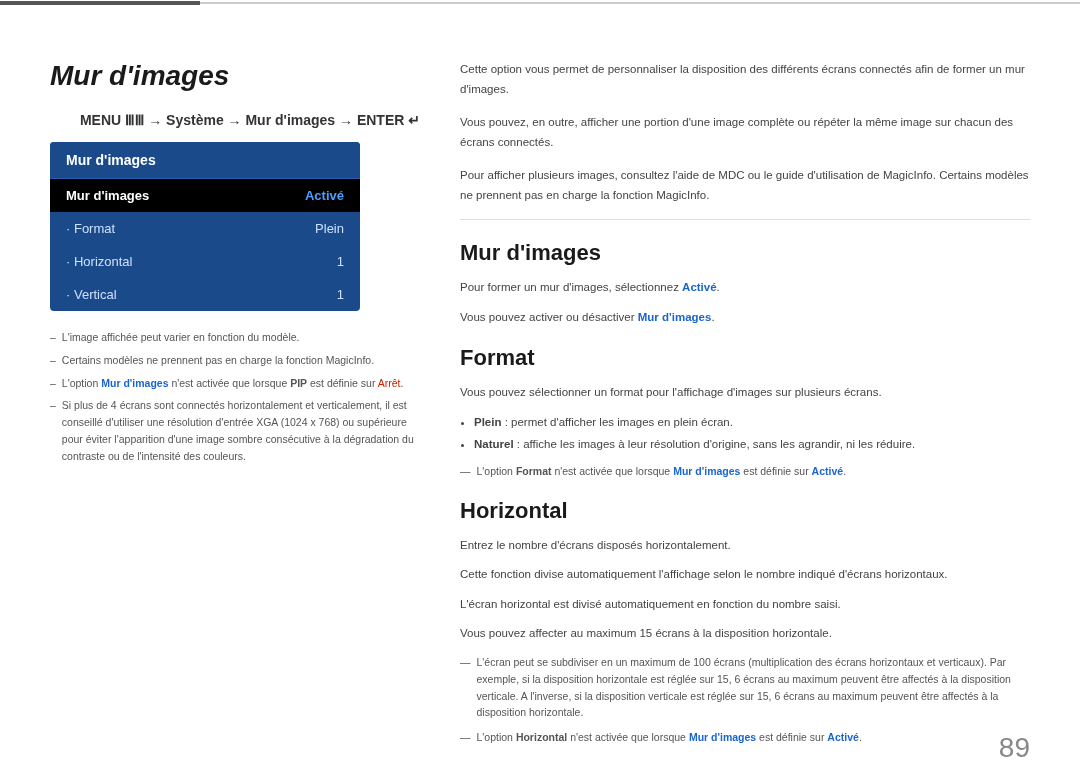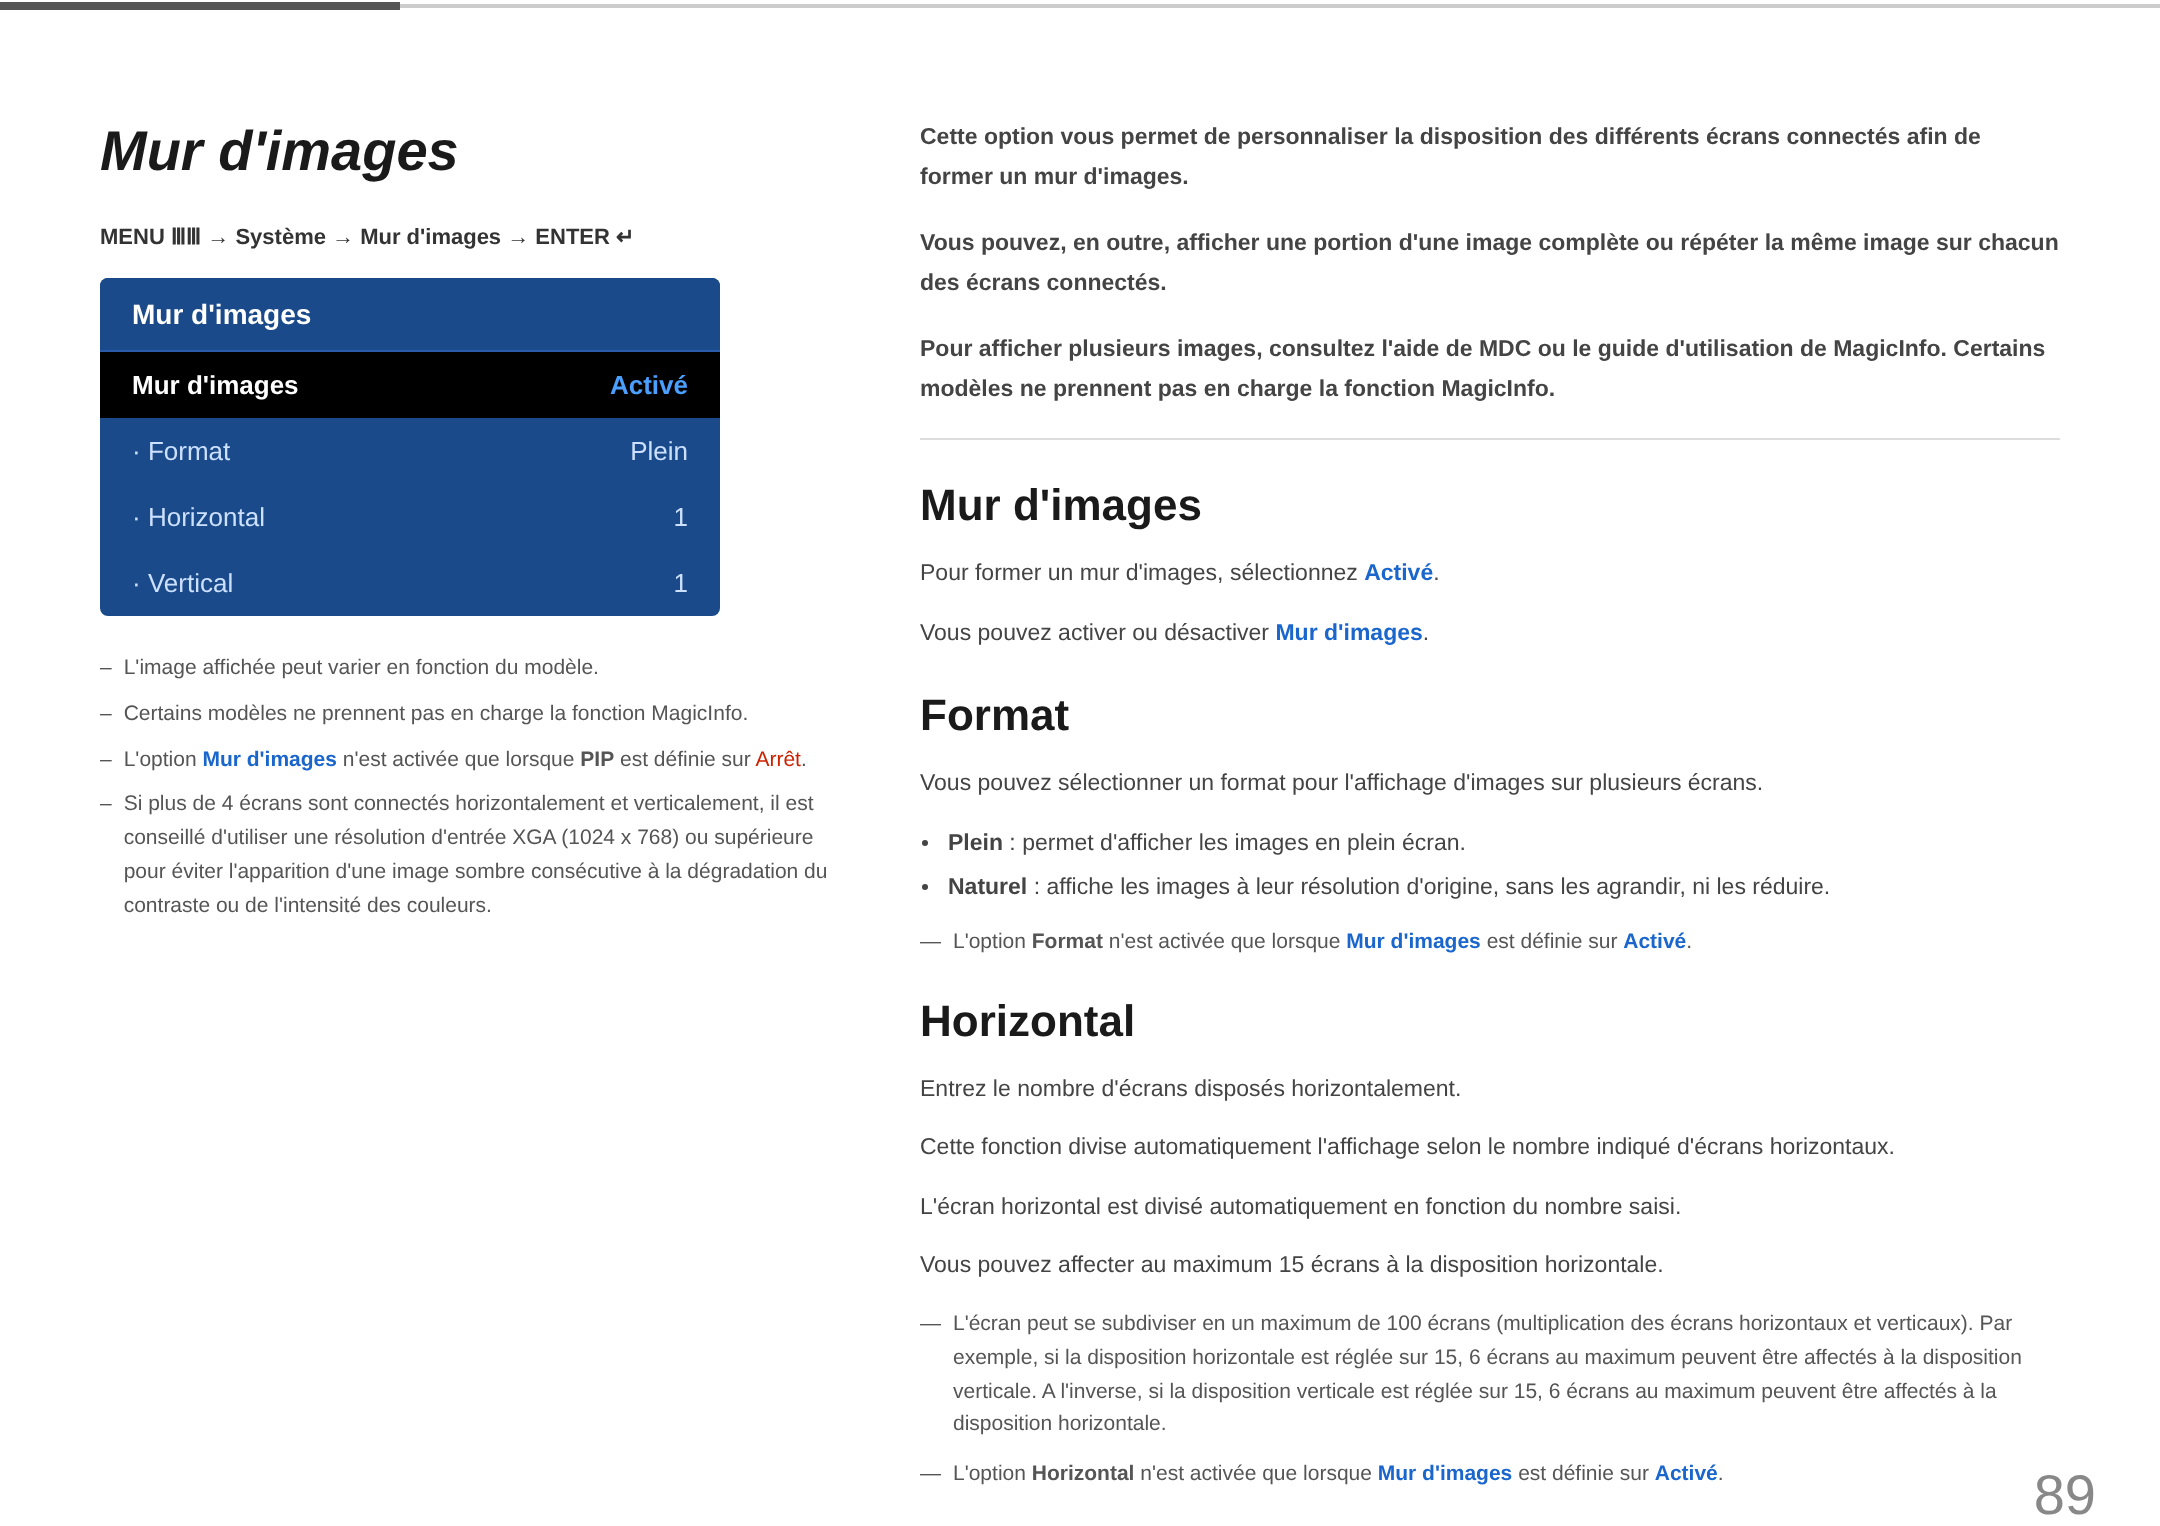--- a/index.html
+++ b/index.html
@@ -52,24 +52,25 @@
     .page-title {
       font-size: 28px;
       font-weight: bold;
       color: #1a1a1a;
       margin-top: 20px;
       margin-bottom: 20px;
       font-style: italic;
     }
 
     .menu-path {
-      font-size: 11px;
+      font-size: 14px;
       font-weight: bold;
       color: #333;
       margin-bottom: 14px;
+      text-align: right;
     }
 
     
     .menu-widget {
       background: #1a4a8a;
       border-radius: 4px;
       overflow: hidden;
       width: 310px;
     }
 
@@ -157,21 +158,20 @@
     .right-col {
       flex: 1;
       padding-top: 20px;
     }
 
     .right-intro {
       font-size: 11.5px;
       color: #444;
       line-height: 1.7;
       margin-bottom: 14px;
-      font-weight: bold;
     }
 
     .section-divider {
       border: none;
       border-top: 1px solid #ddd;
       margin: 0 0 20px 0;
     }
 
     .section-title {
       font-size: 22px;
@@ -205,21 +205,21 @@
       color: #555;
       line-height: 1.6;
       display: flex;
       gap: 6px;
       margin-bottom: 8px;
     }
 
     .page-number {
       position: absolute;
       bottom: 30px;
-      right: 32px;
+      right: 50px;
       font-size: 28px;
       color: #888;
       font-weight: normal;
     }
   </style>
 </head>
 <body>
 
 <div class="top-lines">
   <div class="top-line-dark"></div>

